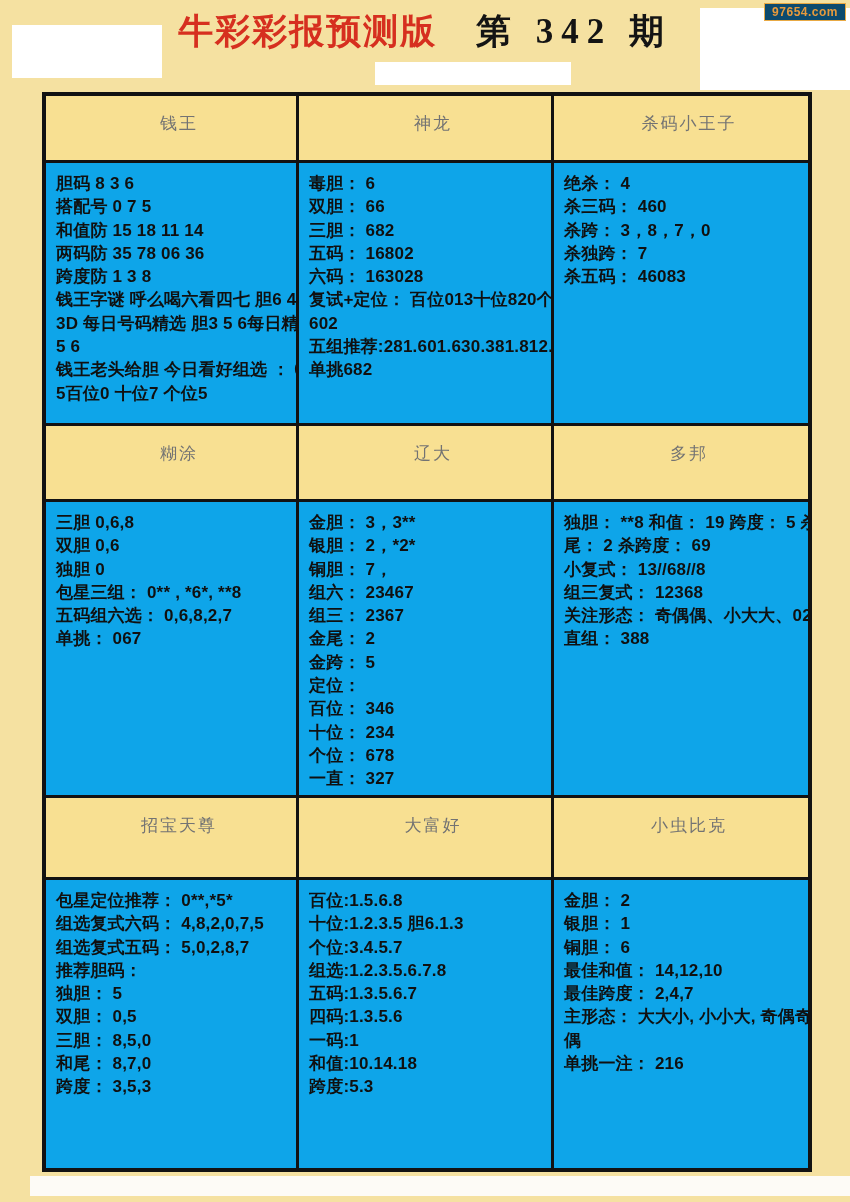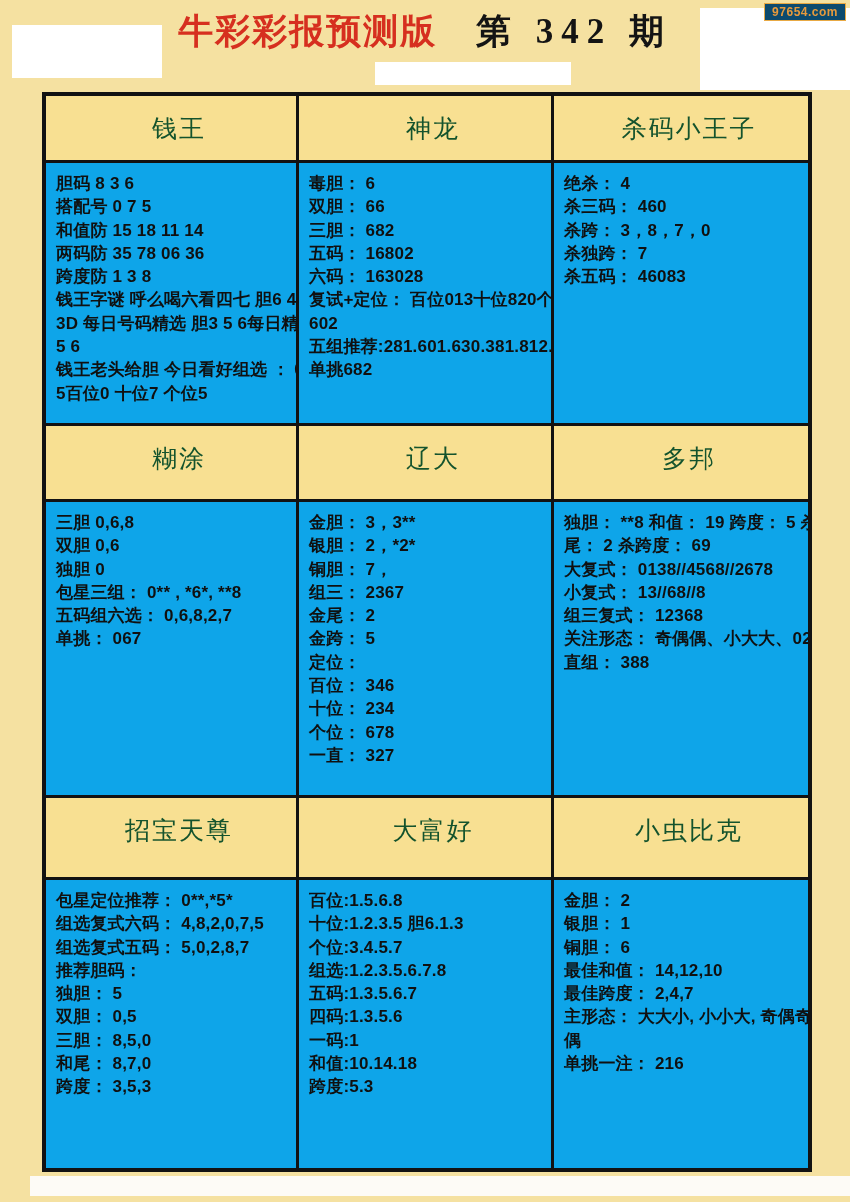--- a/index.html
+++ b/index.html
@@ -22,23 +22,23 @@
     font-size:12px;font-weight:700;letter-spacing:0.5px;
   }
   .grid{
     position:absolute;left:42px;top:92px;width:770px;height:1080px;
     box-sizing:border-box;background:#121212;border:4px solid #121212;
     display:grid;gap:3px;
     grid-template-columns:250px 252px 1fr;
     grid-template-rows:64px 260px 73px 293px 79px 1fr;
   }
   .hd{
-    background:#f8e092;color:#14532d;text-align:center;
+    background:#f8e092;color:#737373;text-align:center;
     font-family:"Liberation Serif","DejaVu Serif",serif;
-    font-size:25px;padding-top:16px;letter-spacing:2px;padding-left:16px;
+    font-size:17px;padding-top:16px;letter-spacing:2px;padding-left:16px;
   }
   .ct{
     background:#0ea5e9;color:#101010;
     padding:9px 8px 4px 10px;overflow:hidden;
   }
   .ct .ln{
     font-size:17px;font-weight:700;line-height:23.3px;
     white-space:pre;letter-spacing:0.2px;
   }
   .bottom-strip{position:absolute;left:30px;top:1176px;width:820px;height:20px;background:#fdfbf6;}
@@ -103,33 +103,33 @@
       <div class="ln">双胆 0,6</div>
       <div class="ln">独胆 0</div>
       <div class="ln">包星三组： 0** , *6*, **8</div>
       <div class="ln">五码组六选： 0,6,8,2,7</div>
       <div class="ln">单挑： 067</div>
     </div>
   <div class="ct">
       <div class="ln">金胆： 3，3**</div>
       <div class="ln">银胆： 2，*2*</div>
       <div class="ln">铜胆： 7，</div>
+      <div class="ln">组六： 23467</div>
       <div class="ln">组三： 2367</div>
       <div class="ln">金尾： 2</div>
       <div class="ln">金跨： 5</div>
       <div class="ln">定位：</div>
       <div class="ln">百位： 346</div>
       <div class="ln">十位： 234</div>
       <div class="ln">个位： 678</div>
       <div class="ln">一直： 327</div>
     </div>
   <div class="ct">
       <div class="ln">独胆： **8 和值： 19 跨度： 5 杀和</div>
       <div class="ln">尾： 2 杀跨度： 69</div>
-      <div class="ln">大复式： 0138//4568//2678</div>
       <div class="ln">小复式： 13//68//8</div>
       <div class="ln">组三复式： 12368</div>
       <div class="ln">关注形态： 奇偶偶、小大大、022路</div>
       <div class="ln">直组： 388</div>
     </div>
 
   <div class="hd">招宝天尊</div>
   <div class="hd">大富好</div>
   <div class="hd">小虫比克</div>
 

